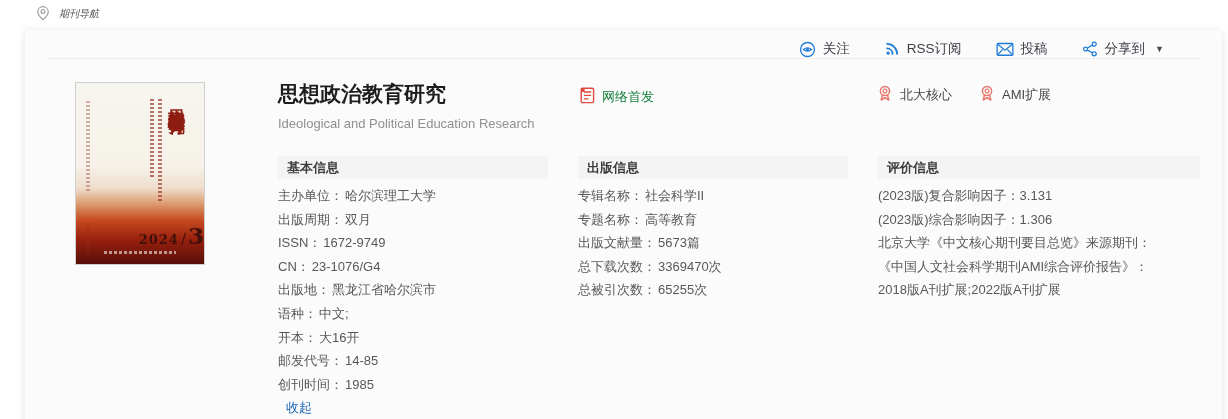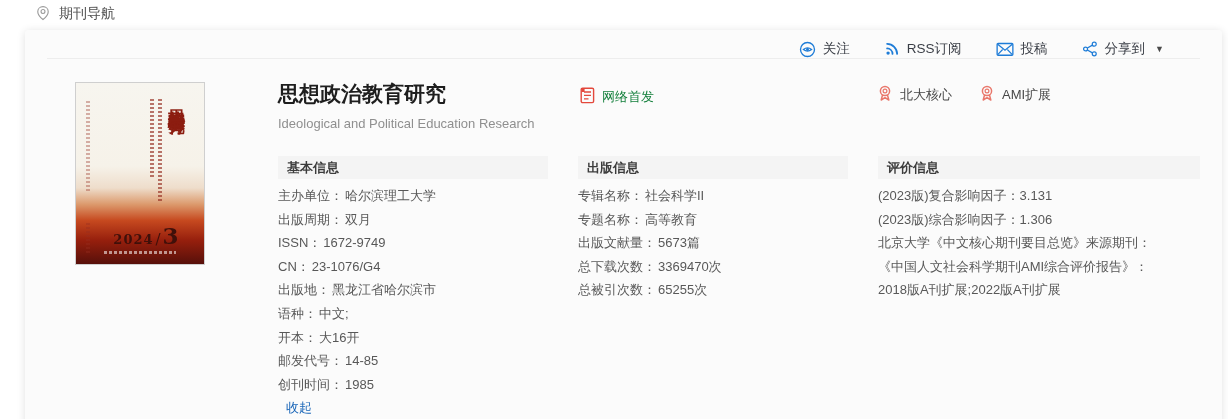--- a/index.html
+++ b/index.html
@@ -3,22 +3,22 @@
 <meta charset="utf-8">
 <style>
   * { box-sizing: border-box; }
   html,body { margin:0; padding:0; }
   body {
     width:1228px; height:419px; position:relative; overflow:hidden;
     background:#ffffff;
     font-family:"Liberation Sans","DejaVu Sans",sans-serif;
   }
   
-  .breadcrumb { position:absolute; left:36px; top:5px; display:flex; align-items:flex-start; gap:9px;
-                font-size:14px; color:#4f4f4f; }
+  .breadcrumb { position:absolute; left:36px; top:5px; display:flex; align-items:center; gap:9px;
+                font-size:10px; color:#4f4f4f;font-style:italic; }
   
   .card { position:absolute; left:25px; top:30px; width:1197px; height:398px;
           background:#fbfbfb; border-radius:3px; box-shadow:0 1px 8px rgba(0,0,0,.12); }
   
   .action-bar { position:absolute; top:10px; right:58px; display:flex; align-items:flex-end; gap:34px; }
   .action { display:flex; align-items:center; gap:7px; font-size:13.5px; color:#3a3e46; cursor:pointer; }
   .action svg { display:block; }
   .caret { font-size:9px; color:#4a4a4a; margin-left:3px; }
   .bar-divider { position:absolute; left:22px; right:22px; top:28px; border-top:1px solid #ededed; }
   
@@ -28,22 +28,22 @@
                        #c6491f 76%,#961f0d 87%,#57100a 100%); }
   .cover-title { position:absolute; top:13px; right:15px; writing-mode:vertical-rl;
                  font-family:"DejaVu Serif","Liberation Serif",serif; font-weight:bold;
                  font-size:17px; letter-spacing:1px; color:#8c1d10; }
   .strip { position:absolute; width:4px;
            background:repeating-linear-gradient(180deg, rgba(150,45,32,.65) 0 2px, transparent 2px 4px); }
   .strip-a { left:10px; top:18px; height:92px; opacity:.55; }
   .strip-b { left:10px; top:140px; height:32px; opacity:.55; }
   .strip-c { right:42px; top:16px; height:104px; }
   .strip-d { right:50px; top:16px; height:78px; }
-  .cover-issue { position:absolute; bottom:17px; width:100%; text-align:center;
-                 color:#40100a; font-family:"DejaVu Serif","Liberation Serif",serif; line-height:1;margin-left:6px; }
+  .cover-issue { position:absolute; bottom:17px; width:100%; text-align:right;
+                 color:#40100a; font-family:"DejaVu Serif","Liberation Serif",serif; line-height:1; }
   .cover-issue .year  { font-size:13px; font-weight:bold; letter-spacing:1px; }
   .cover-issue .slash { font-size:15px; margin:0 2px; }
   .cover-issue .issue { font-size:23px; font-weight:bold; }
   .cover-subline { position:absolute; bottom:10px; left:22%; width:56%; height:3px;
                    background:repeating-linear-gradient(90deg, rgba(255,255,255,.55) 0 3px, transparent 3px 5px); }
   
   .j-title   { position:absolute; left:253px; top:50px; font-size:21px; font-weight:bold; color:#1e1e1e; }
   .j-title-en{ position:absolute; left:253px; top:86px; font-size:13px; color:#8f8f8f; }
   .web-first { position:absolute; left:555px; top:57px; display:flex; align-items:center; gap:7px;
                font-size:13px; color:#15803d; cursor:pointer; }

